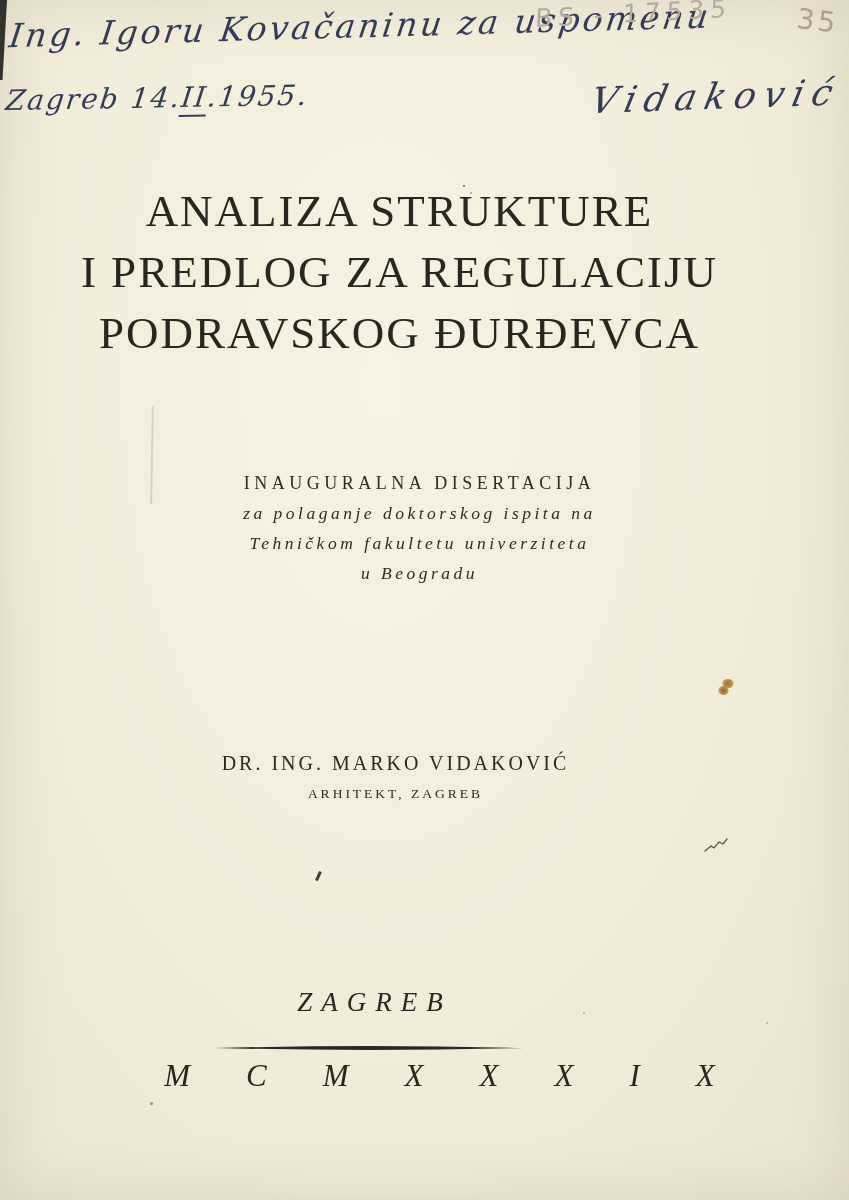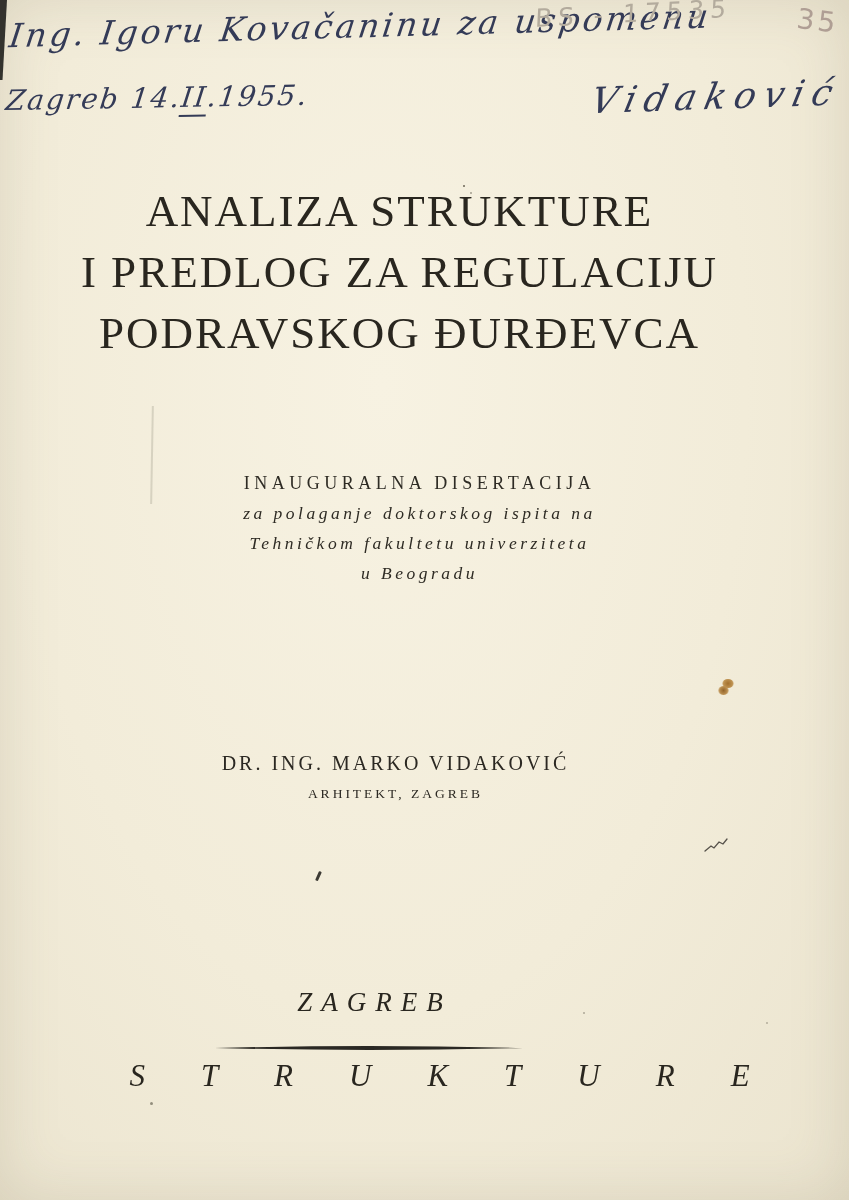--- a/index.html
+++ b/index.html
@@ -201,21 +201,21 @@
 
   <div class="place-line">
     <span class="ls-fix">ZAGREB</span>
   </div>
 
   <svg class="swelled-rule" viewBox="0 0 308 8">
     <path d="M0 4 Q154 0.2 308 4 Q154 7.8 0 4 Z" fill="#2a2823"></path>
   </svg>
 
   <div class="year-line">
-    <span>STRUKTURE</span>
+    <span>MCMXXXIX</span>
   </div>
 
   <div class="crease"></div>
   <div class="fox-spot">
     <div class="b1"></div>
     <div class="b2"></div>
   </div>
   <svg class="scribble" width="26" height="20" viewBox="0 0 26 20">
     <path d="M2 16 L8 11 L11 13 L16 7 L20 9 L24 4" stroke="#55514a" stroke-width="1.3" fill="none" stroke-linecap="round"></path>
   </svg>

